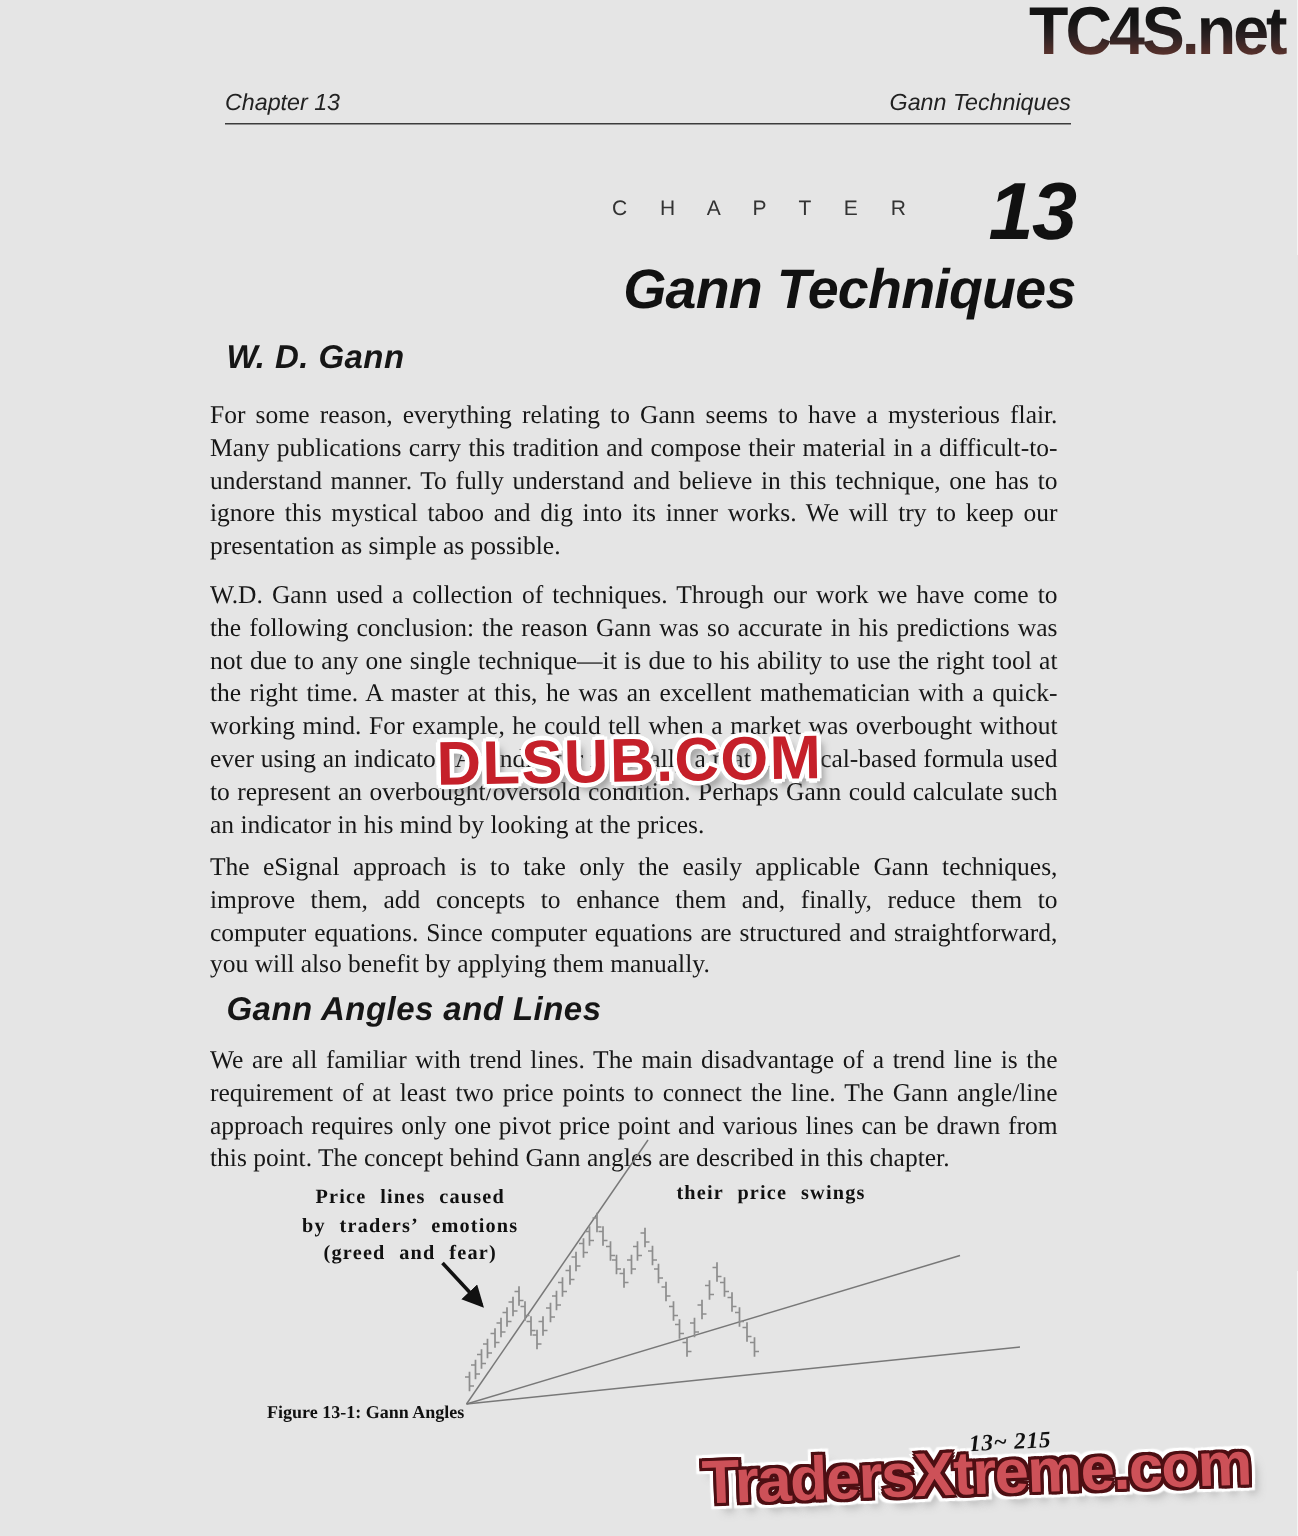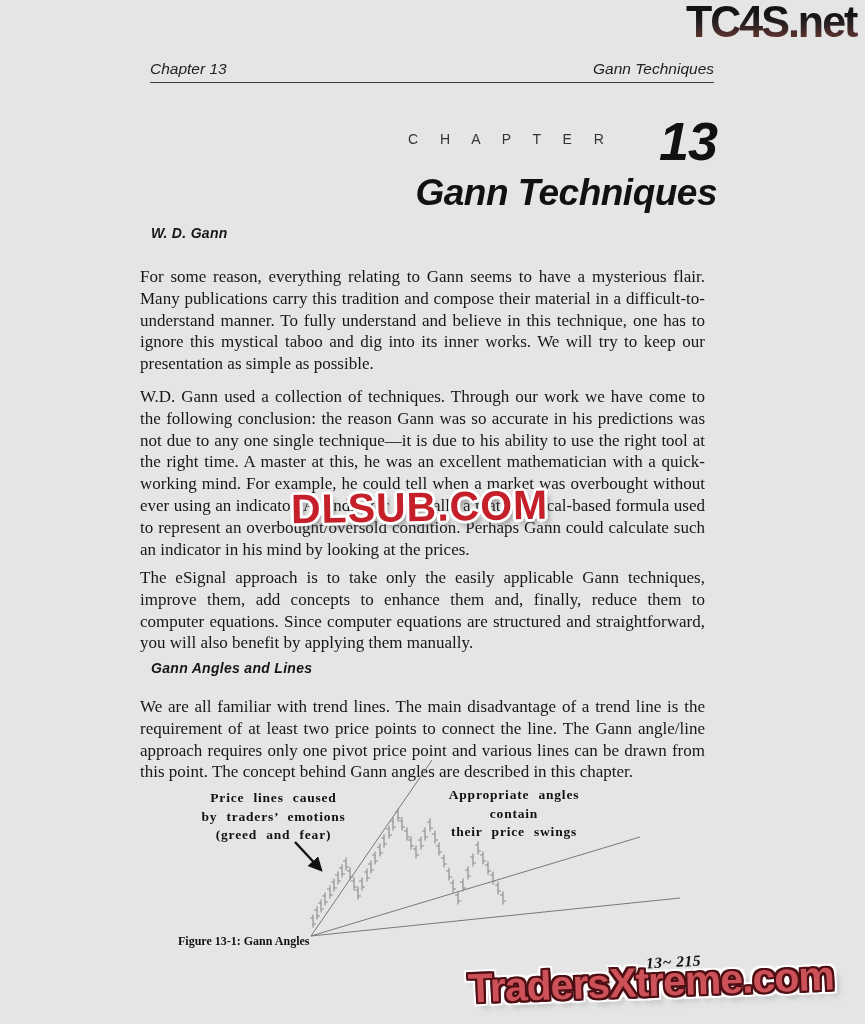--- a/index.html
+++ b/index.html
@@ -27,21 +27,21 @@
   .chapter-row{display:flex;align-items:baseline;gap:46px;}
   .chapter-eyebrow{font-size:14px;letter-spacing:9px;color:#333;position:relative;top:-16px;}
   .chapter-number{font-size:54px;font-weight:bold;font-style:italic;color:#111;
         line-height:1;letter-spacing:-1px;}
   .chapter-title{font-size:37px;font-weight:bold;font-style:italic;color:#111;
         line-height:1;margin-top:6px;letter-spacing:-0.5px;}
 
   
   .sec-heading{position:absolute;left:151px;width:565px;
         font-family:"Liberation Sans", sans-serif;font-weight:bold;font-style:italic;
-        font-size:14px;color:#161616;letter-spacing:0.3px;}
+        font-size:22px;color:#161616;letter-spacing:0.3px;}
 
   
   .para{position:absolute;left:140px;width:565px;font-size:17px;line-height:21.8px;
         text-align:justify;color:#171717;}
 
   
   .dlsub{position:absolute;left:291px;top:484px;
         font-family:"Liberation Sans", sans-serif;font-weight:bold;font-size:41px;
         letter-spacing:1px;color:#c5202a;white-space:nowrap;transform:rotate(-1deg);
         text-shadow:
@@ -165,21 +165,20 @@
       <line x1="295" y1="842" x2="321" y2="870" class="fig-arrow" marker-end="url(#ah)"></line>
     </svg>
 
   <div class="fig-label fig-label-left">
     <div>Price lines caused</div>
     <div>by traders’ emotions</div>
     <div>(greed and fear)</div>
   </div>
 
   <div class="fig-label fig-label-right">
-    <div>Appropriate angles contain</div>
     <div>their price swings</div>
   </div>
 
   <div class="fig-caption">Figure 13-1: Gann Angles</div>
 
   <div class="page-number">13~ 215</div>
 
   <div class="tradersxtreme">TradersXtreme.com</div>
 
 </div>

